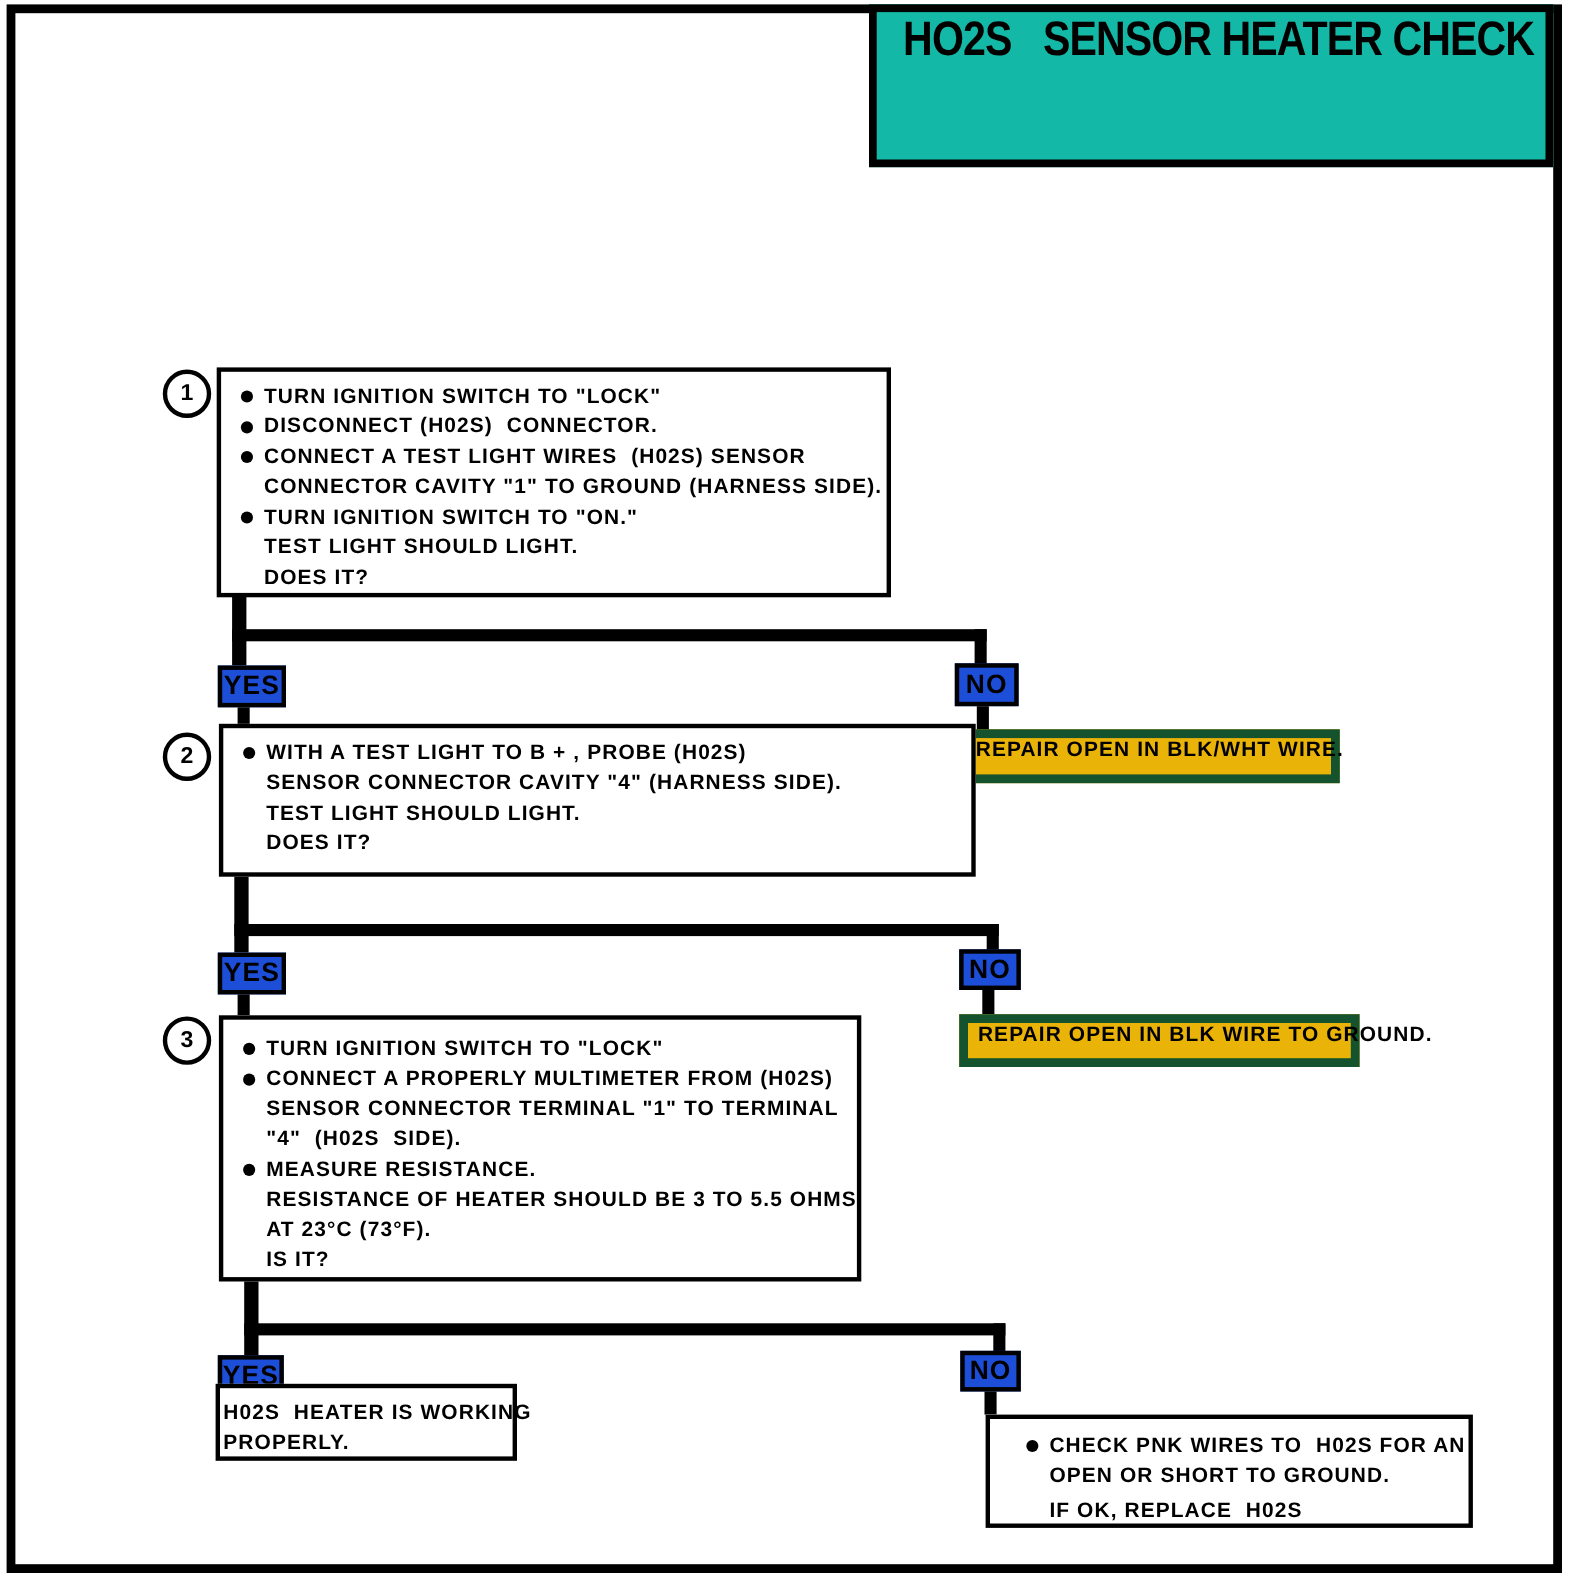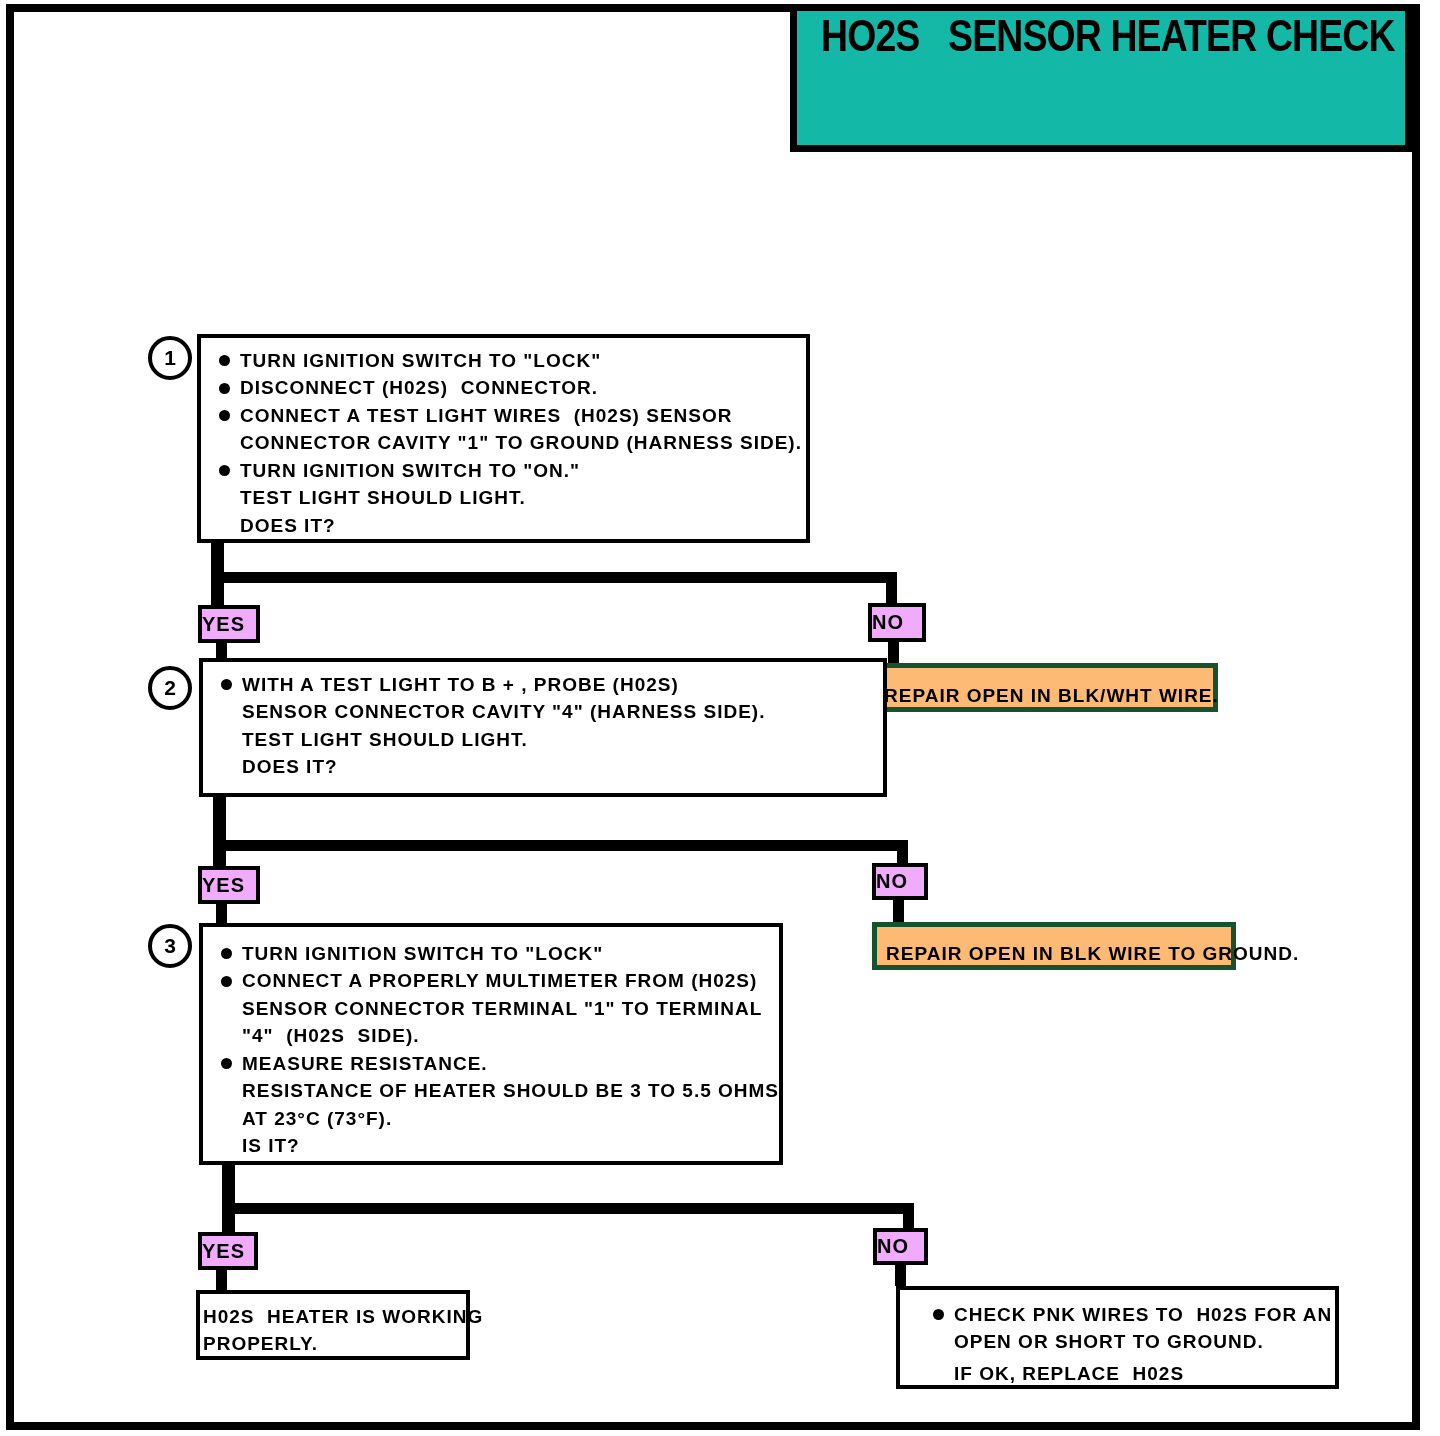--- a/index.html
+++ b/index.html
@@ -29,33 +29,33 @@
   .sline { display:flex; align-items:center; height:27.5px; }
   .bcell { width:31px; flex:0 0 31px; display:flex; justify-content:center; align-items:center; }
   .dot { width:11px; height:11px; border-radius:50%; background:#000; }
   .txt { font-size:19px; letter-spacing:1px; white-space:pre; }
   .circle {
     position:absolute; width:44px; height:44px; border:4px solid #000; border-radius:50%;
     box-sizing:border-box; background:#fff; display:flex; align-items:center; justify-content:center;
     font-size:21px;
   }
   .yn {
-    position:absolute; border:4px solid #000; box-sizing:border-box; background:#f0abfc;
-    display:flex; align-items:center; justify-content:flex-start;
-    font-size:20px; letter-spacing:1px;
+    position:absolute; border:4px solid #000; box-sizing:border-box; background:#1d4ed8;
+    display:flex; align-items:center; justify-content:center;
+    font-size:24px; letter-spacing:1px;
   }
   .conn { position:absolute; background:#000; }
   .result {
-    position:absolute; border:5px solid #14532d; box-sizing:border-box; background:#fdba74;
-    display:flex; align-items:flex-end; padding-left:9px;
+    position:absolute; border:8px solid #14532d; box-sizing:border-box; background:#eab308;
+    display:flex; align-items:flex-start; padding-left:9px;
   }
   .s1 { left:197px; top:334px; width:613px; height:209px; padding-left:8px; }
   .s2 { left:199px; top:658px; width:688px; height:139px; padding-left:8px; }
   .s3 { left:199px; top:923px; width:584px; height:242px; padding-left:8px; padding-top:13px; }
-  .fyes { left:196px; top:1290px; width:274px; height:70px; padding-top:9px; padding-left:3px; }
+  .fyes { left:196px; top:1258px; width:274px; height:70px; padding-top:9px; padding-left:3px; }
   .fno  { left:872px; top:1286px; width:443px; height:103px; padding-top:11px; padding-left:23px;margin-left:24px; }
 </style>
 </head>
 <body>
 
 <div id="page">
   <div class="frame"></div>
 
   <div class="titlebox">
     <div class="titletext">HO2S   SENSOR HEATER CHECK</div>

